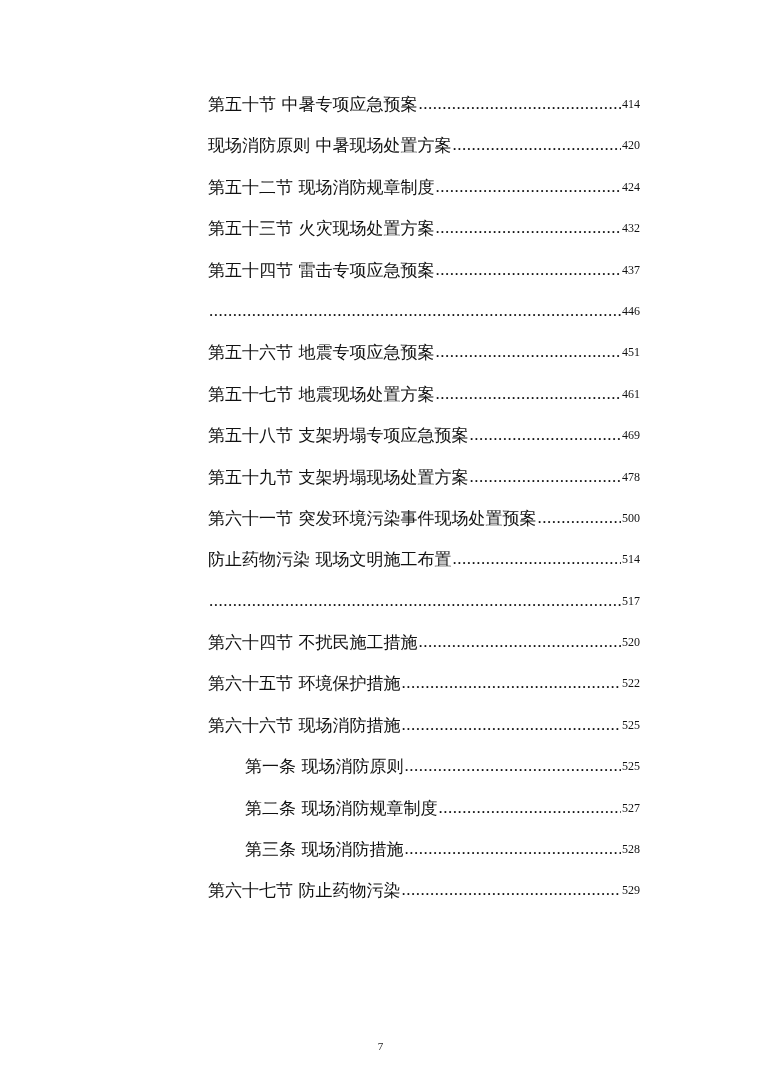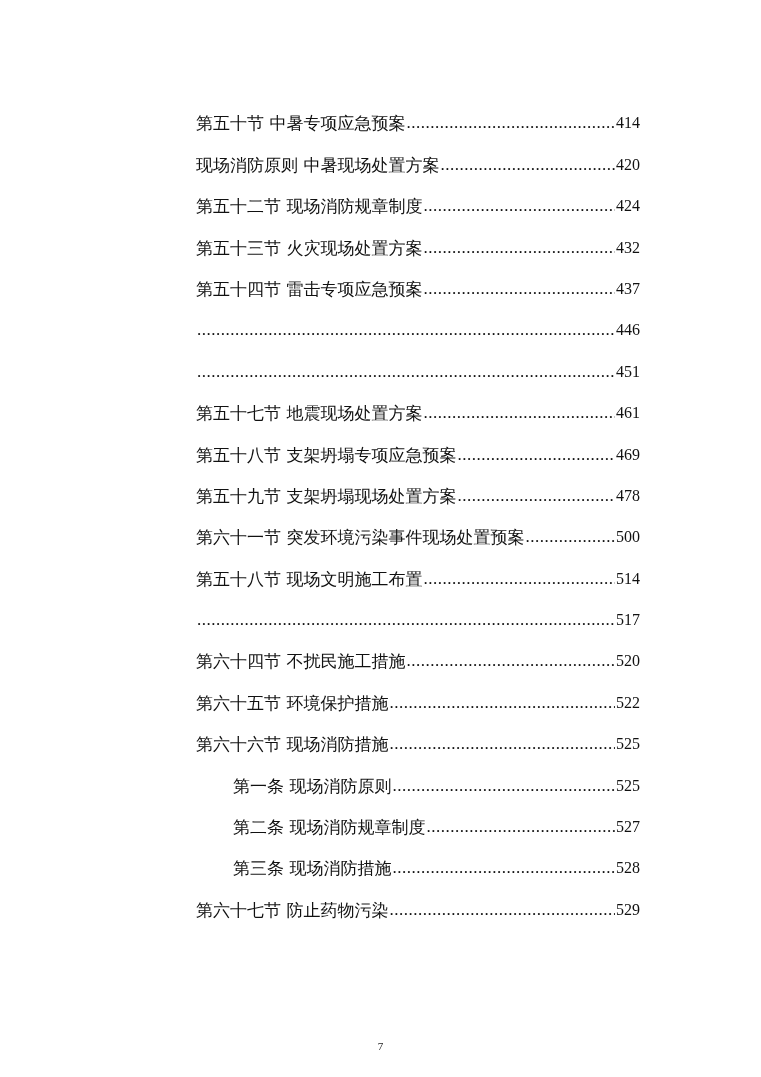--- a/index.html
+++ b/index.html
@@ -1,24 +1,24 @@
 <!DOCTYPE html>
 <html><head>
 <meta charset="utf-8">
 <style>
   html, body { margin:0; padding:0; background:#ffffff; }
   body { width:761px; height:1077px; position:relative; overflow:hidden;
          font-family:"DejaVu Serif","Liberation Serif",serif; color:#111; }
   .toc { position:absolute; left:196px; top:93px; width:444px; }
-  .entry { display:flex; align-items:flex-end; height:41.4px; font-size:17px; line-height:22px; }
+  .entry { display:flex; align-items:flex-start; height:41.4px; font-size:17px; line-height:22px;margin-left:12px; }
   .entry.sub { padding-left:37px; }
   .title { white-space:nowrap; }
   .dots { flex:1; overflow:hidden; white-space:nowrap; margin:0 1px; font-family:"Liberation Serif",serif; letter-spacing:0.5px; }
   .dots::after { content:"............................................................................................................................................................................................"; }
-  .page { font-family:"Liberation Serif",serif; font-size:16px; white-space:nowrap; }
+  .page { font-family:"Liberation Serif",serif; font-size:12px; white-space:nowrap; }
   .pageno { position:absolute; top:1040px; left:0; width:761px; text-align:center;
             font-family:"Liberation Serif",serif; font-size:11px; color:#222; }
 </style>
 </head>
 <body>
 
 <div class="toc">
   <div class="entry">
       <span class="title">第五十节 中暑专项应急预案</span>
       <span class="dots"></span>
@@ -42,20 +42,21 @@
   <div class="entry">
       <span class="title">第五十四节 雷击专项应急预案</span>
       <span class="dots"></span>
       <span class="page">437</span>
     </div>
   <div class="entry">
       <span class="dots"></span>
       <span class="page">446</span>
     </div>
   <div class="entry">
+      <span class="title">第五十六节 地震专项应急预案</span>
       <span class="dots"></span>
       <span class="page">451</span>
     </div>
   <div class="entry">
       <span class="title">第五十七节 地震现场处置方案</span>
       <span class="dots"></span>
       <span class="page">461</span>
     </div>
   <div class="entry">
       <span class="title">第五十八节 支架坍塌专项应急预案</span>
@@ -66,21 +67,21 @@
       <span class="title">第五十九节 支架坍塌现场处置方案</span>
       <span class="dots"></span>
       <span class="page">478</span>
     </div>
   <div class="entry">
       <span class="title">第六十一节 突发环境污染事件现场处置预案</span>
       <span class="dots"></span>
       <span class="page">500</span>
     </div>
   <div class="entry">
-      <span class="title">第五十八节 现场文明施工布置</span>
+      <span class="title">防止药物污染 现场文明施工布置</span>
       <span class="dots"></span>
       <span class="page">514</span>
     </div>
   <div class="entry">
       <span class="dots"></span>
       <span class="page">517</span>
     </div>
   <div class="entry">
       <span class="title">第六十四节 不扰民施工措施</span>
       <span class="dots"></span>

